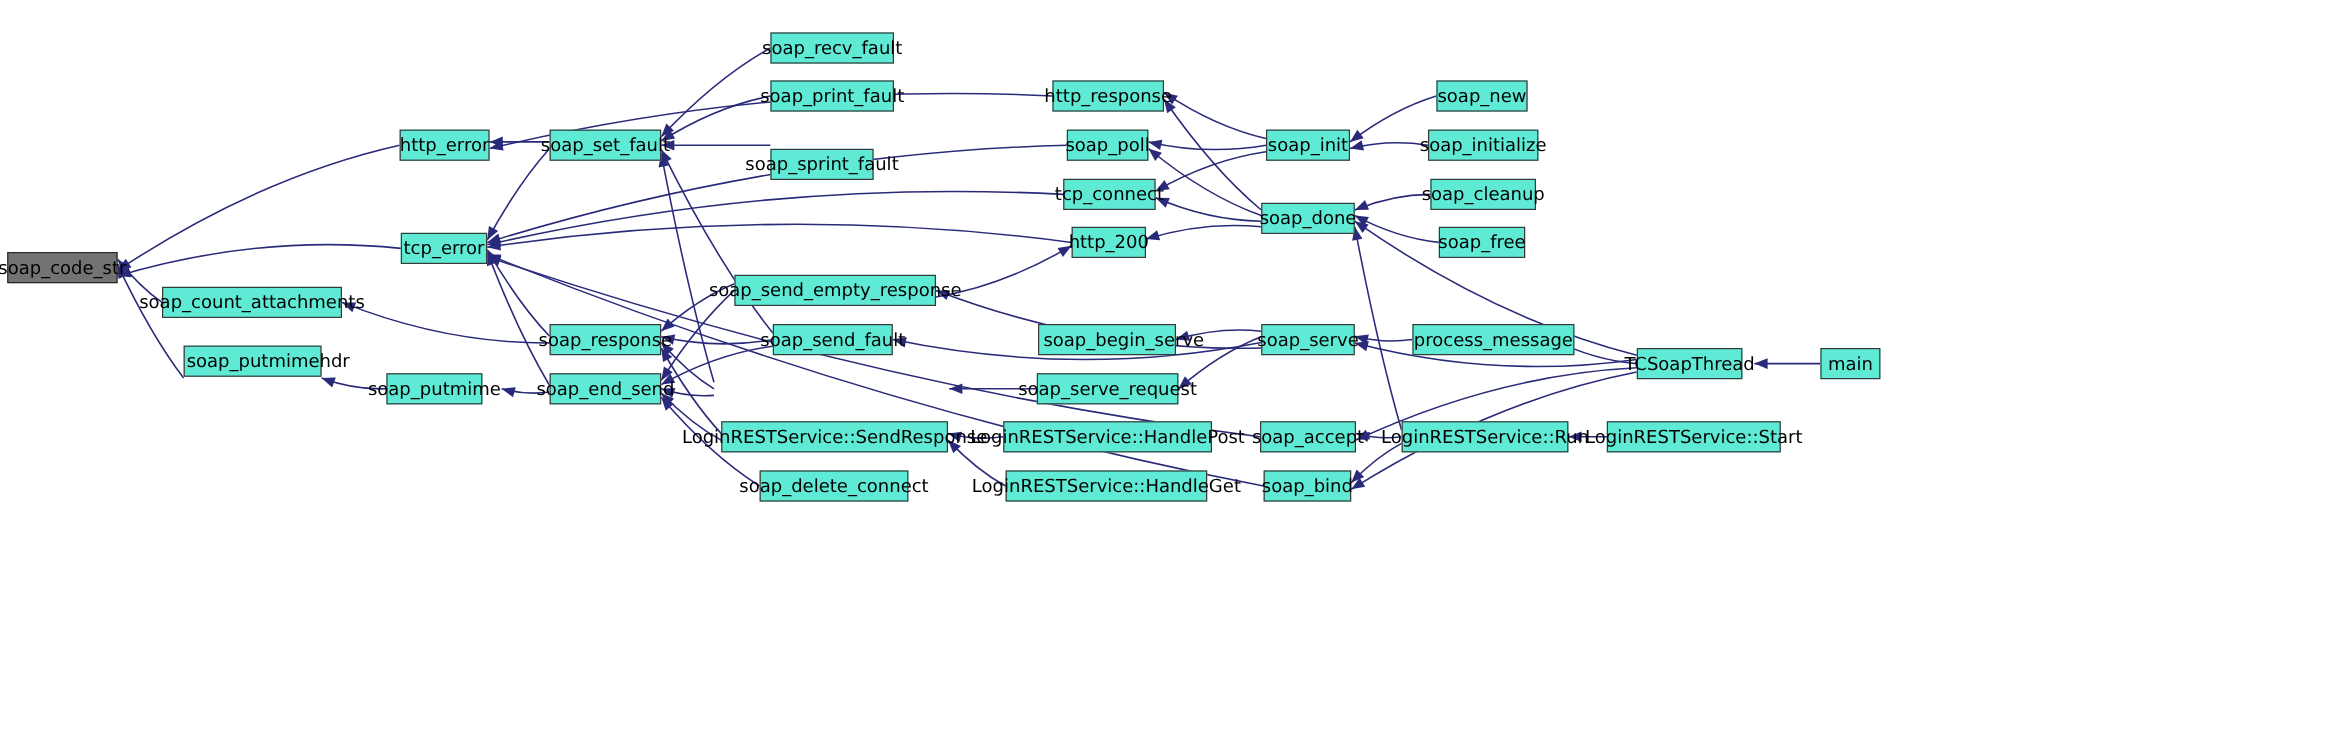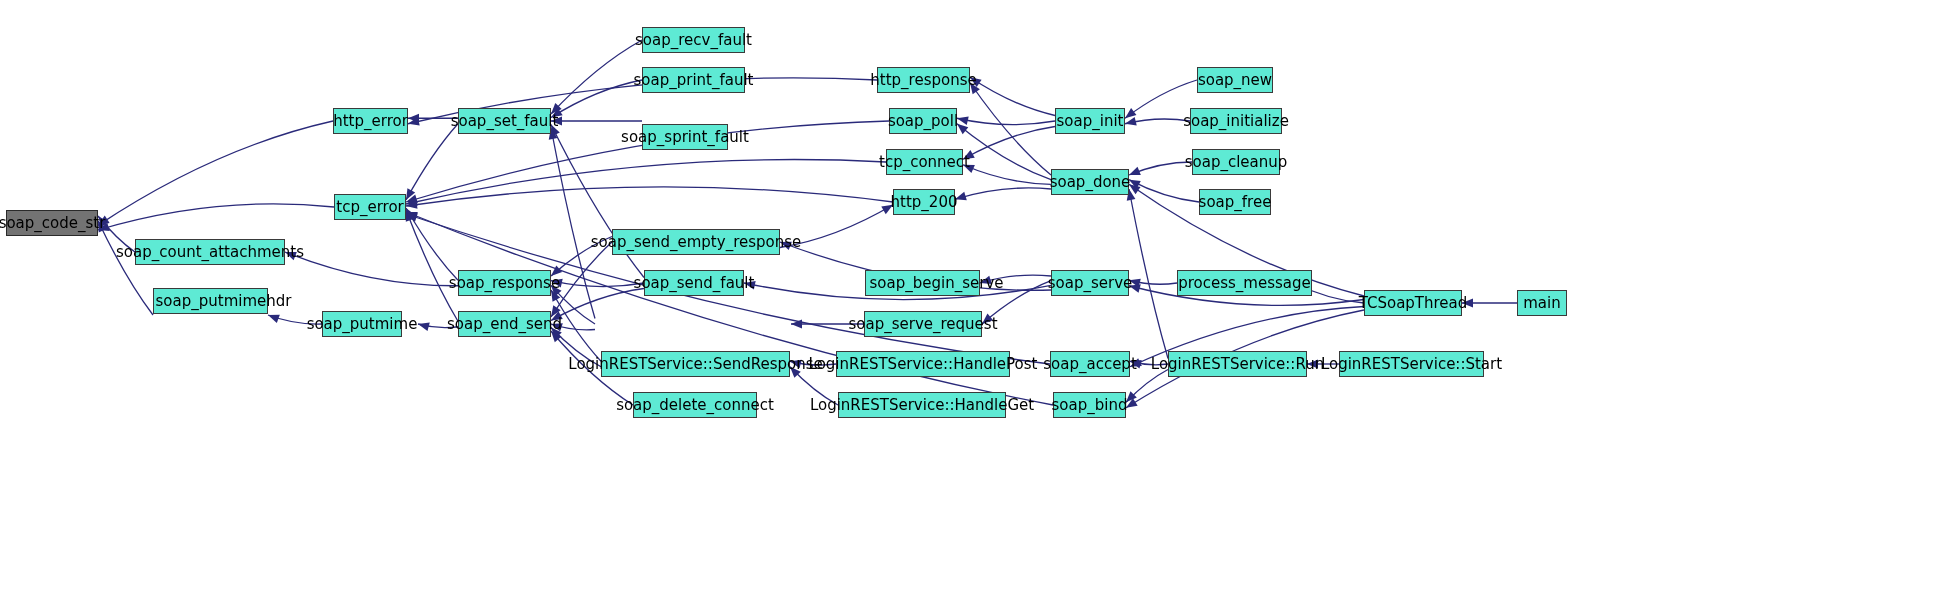--- a/index.html
+++ b/index.html
@@ -168,16 +168,16 @@
     <div class="node" style="left: 1051px; top: 169px; width: 78px;">soap_done</div>
     <div class="node" style="left: 1051px; top: 270px; width: 78px;">soap_serve</div>
     <div class="node" style="left: 1050px; top: 351px; width: 80px;">soap_accept</div>
     <div class="node" style="left: 1053px; top: 392px; width: 73px;">soap_bind</div>
     <div class="node" style="left: 1197px; top: 67px; width: 76px;">soap_new</div>
     <div class="node" style="left: 1190px; top: 108px; width: 92px;">soap_initialize</div>
     <div class="node" style="left: 1192px; top: 149px; width: 88px;">soap_cleanup</div>
     <div class="node" style="left: 1199px; top: 189px; width: 72px;">soap_free</div>
     <div class="node" style="left: 1177px; top: 270px; width: 135px;">process_message</div>
     <div class="node" style="left: 1168px; top: 351px; width: 139px;">LoginRESTService::Run</div>
-    <div class="node" style="left: 1364px; top: 290px; width: 98px;">TCSoapThread</div>
+    <div class="node" style="left: 1364px; top: 290px; width: 88px;">TCSoapThread</div>
     <div class="node" style="left: 1339px; top: 351px; width: 145px;">LoginRESTService::Start</div>
     <div class="node" style="left: 1517px; top: 290px; width: 50px;">main</div>
   </div>
 
 </body></html>

